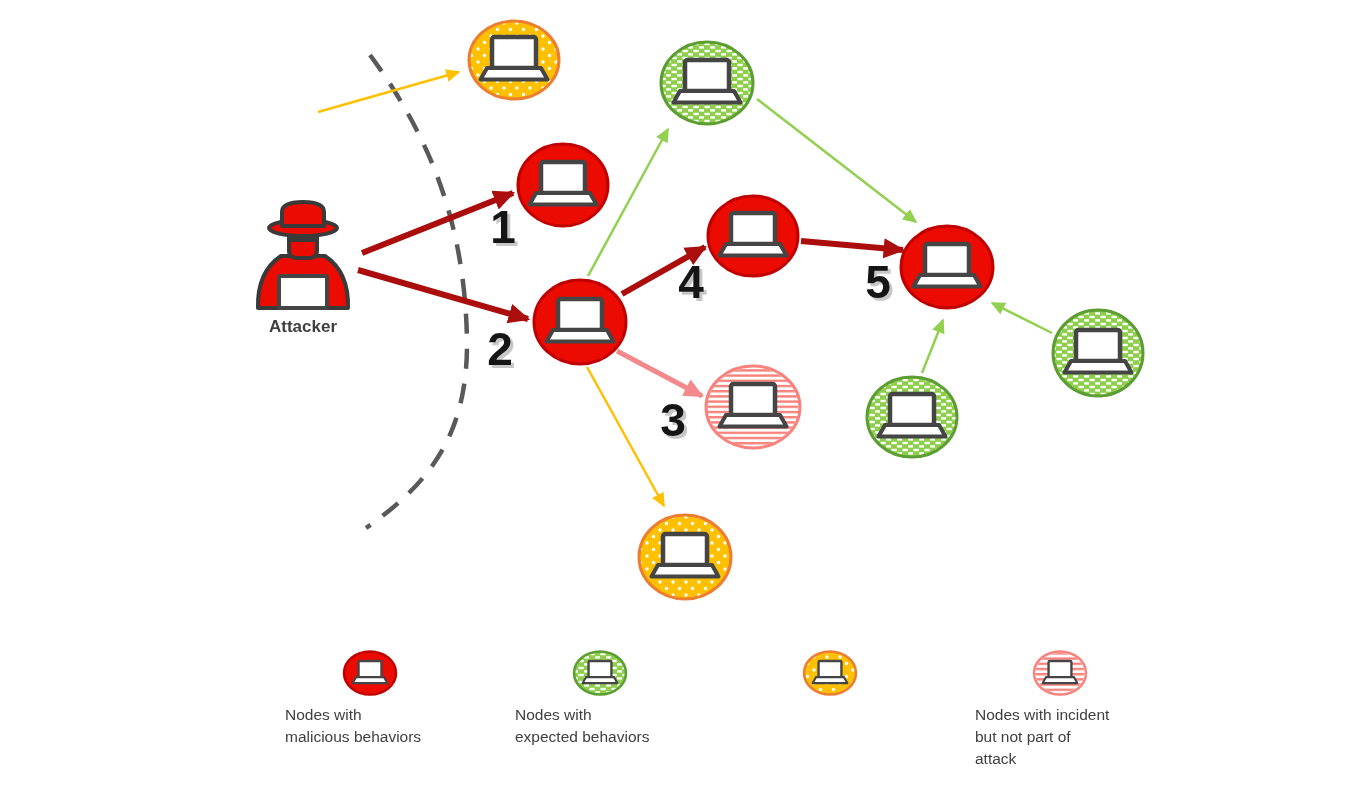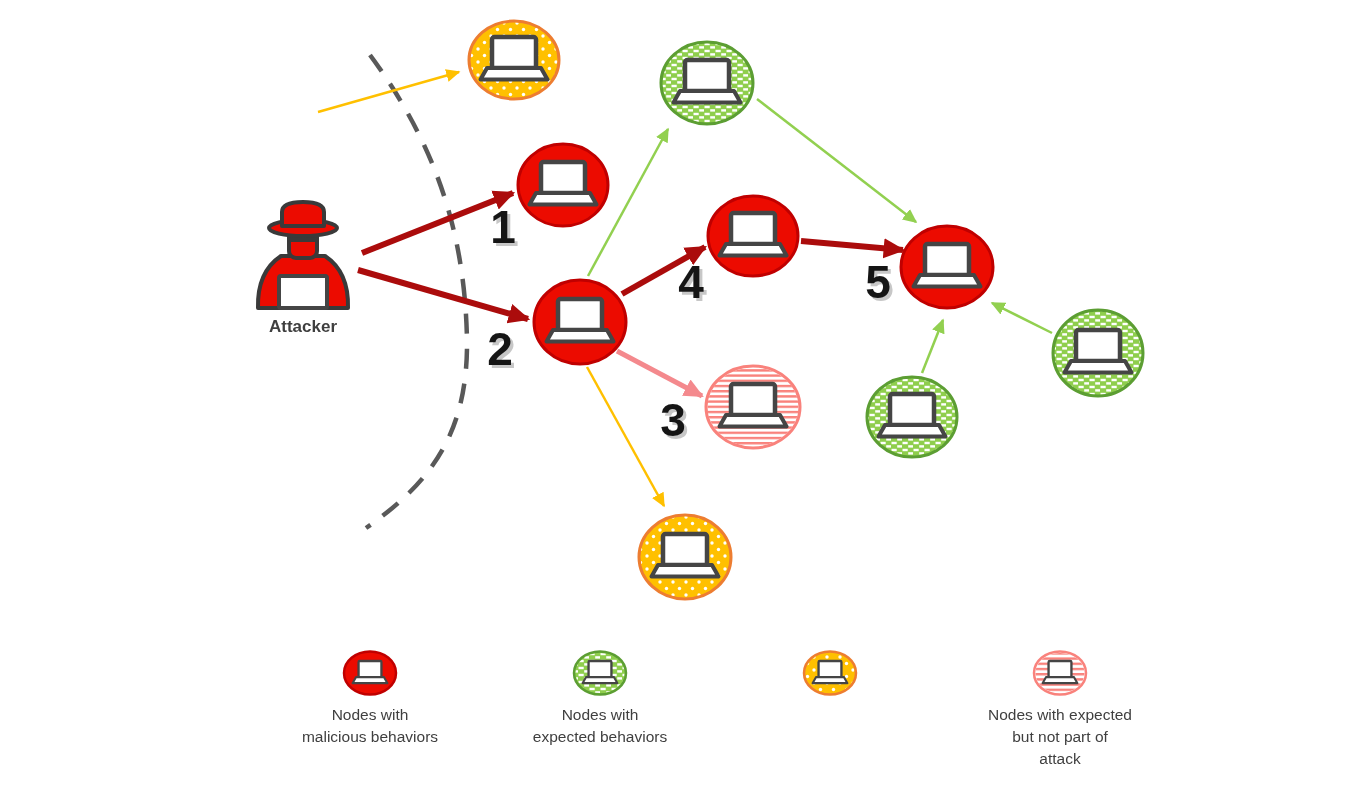--- a/index.html
+++ b/index.html
@@ -4,21 +4,21 @@
 <style>
   html,body{margin:0;padding:0;background:#fff;}
   .stage{
     position:relative;width:1370px;height:805px;background:#ffffff;overflow:hidden;
     font-family:"Liberation Sans", sans-serif;
   }
   #graph{position:absolute;left:0;top:0;}
   .step-text{font-family:"Liberation Sans", sans-serif;font-weight:700;font-size:46px;}
   .attacker-text{font-family:"Liberation Sans", sans-serif;font-weight:700;font-size:17px;}
   #legend{position:absolute;left:0;top:0;width:100%;height:100%;pointer-events:none;}
-  .legend-item{position:absolute;width:220px;text-align:center;}
+  .legend-item{position:absolute;width:220px;}
   .legend-item svg{display:block;margin:0 auto;}
   .legend-label{
     margin:6px auto 0 auto;max-width:170px;
     font-size:15.5px;line-height:1.42;color:#3f3f3f;white-space:pre-line;
   }
 </style>
 </head>
 <body>
 
 <div class="stage">
@@ -168,18 +168,18 @@
         </svg>
       </div>
       <div class="legend-item" style="left: 950px; top: 648px;">
         <svg width="68" height="50" viewBox="-34 -25 68 50">
           <g>
             <ellipse cx="0" cy="0" rx="26" ry="21.5" fill="#FFFFFF" stroke="#F9827C" stroke-width="2.5"></ellipse>
             <ellipse cx="0" cy="0" rx="24.5" ry="20" fill="url(#pat-stripes)"></ellipse>
             <use href="#laptop" transform="translate(0,0) scale(0.52)"></use>
           </g>
         </svg>
-        <div class="legend-label">Nodes with expected
+        <div class="legend-label">Nodes with incident
 but not part of
 attack</div>
       </div>
     </div>
 </div>
 
 </body></html>

